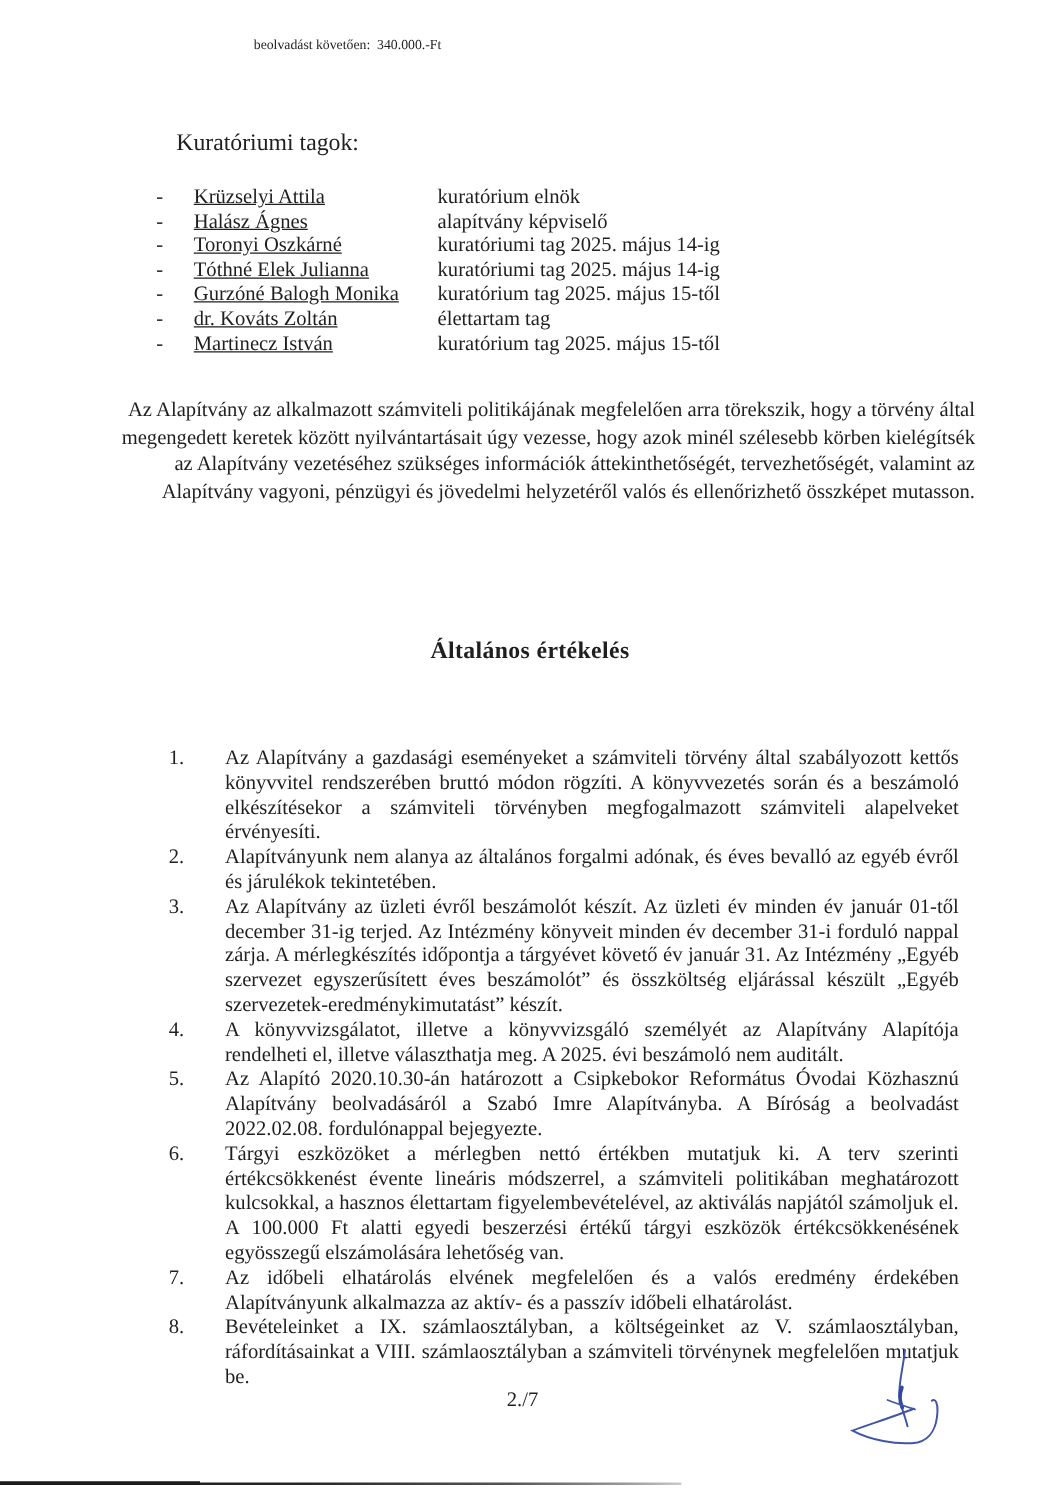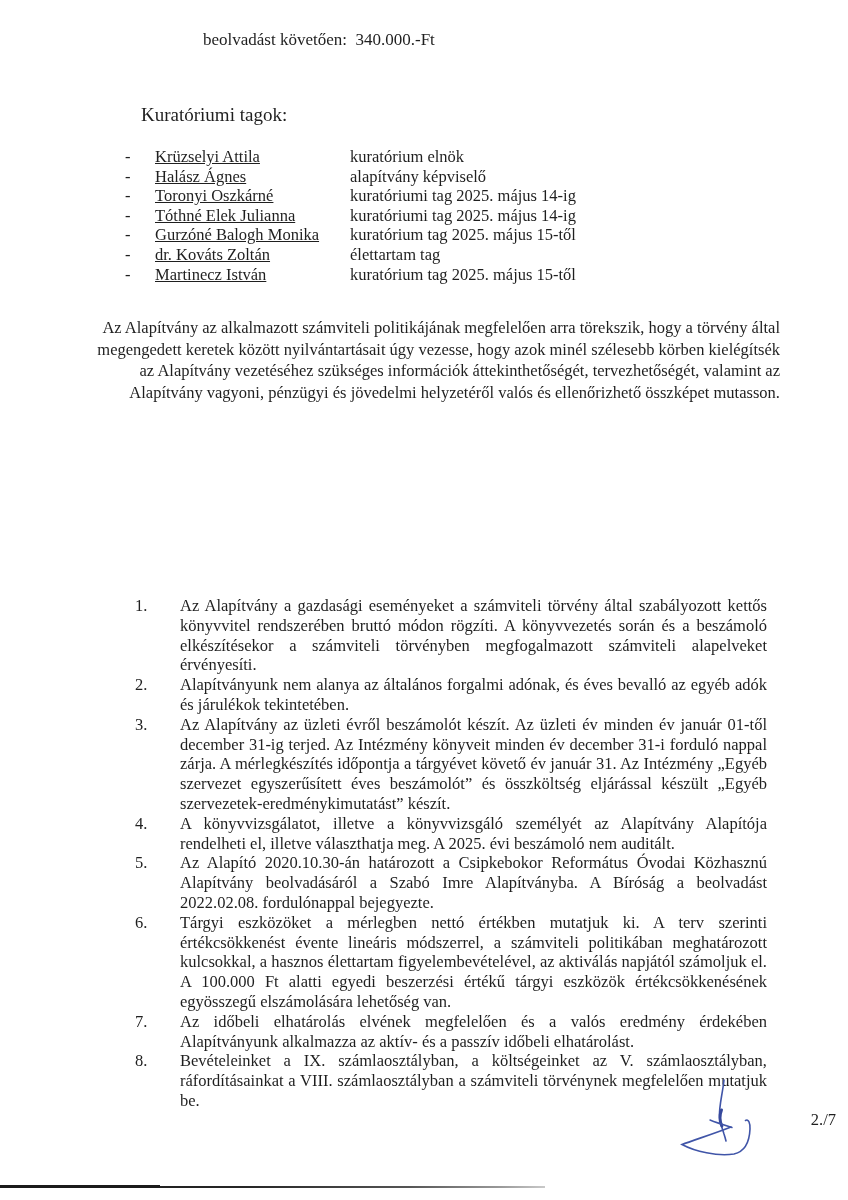--- a/index.html
+++ b/index.html
@@ -14,21 +14,21 @@
     background: #ffffff;
     font-family: "Liberation Serif", "DejaVu Serif", serif;
     color: #1f1f1f;
     overflow: hidden;
   }
   .abs { position: absolute; }
 
   .carryover-line {
     top: 30px;
     left: 203px;
-    font-size: 17px;
+    font-size: 11px;
     white-space: pre-wrap;
   }
 
   .board-heading {
     top: 104px;
     left: 141px;
     font-size: 19px;
   }
 
   .board-list {
@@ -78,21 +78,21 @@
   .eval-item .txt {
     flex: 1 1 auto;
     margin-left: 24px;
     text-align: justify;
   }
 
   .page-number {
     top: 1110px;
     left: 0;
     width: 836px;
-    text-align: right;
+    text-align: center;
     font-size: 16.5px;
   }
 
   .signature-svg {
     top: 1066px;
     left: 650px;
     width: 120px;
     height: 110px;
   }
 
@@ -155,29 +155,30 @@
       <span class="dash">-</span>
       <span class="name">Martinecz István</span>
       <span class="role">kuratórium tag 2025. május 15-től</span>
     </div>
   </div>
 
   <div class="abs intro">
     <p>Az Alapítvány az alkalmazott számviteli politikájának megfelelően arra törekszik, hogy a törvény által megengedett keretek között nyilvántartásait úgy vezesse, hogy azok minél szélesebb körben kielégítsék az Alapítvány vezetéséhez szükséges információk áttekinthetőségét, tervezhetőségét, valamint az Alapítvány vagyoni, pénzügyi és jövedelmi helyzetéről valós és ellenőrizhető összképet mutasson.</p>
   </div>
 
+  <div class="abs section-heading">Általános értékelés</div>
 
   <div class="abs eval-list">
     <div class="eval-item">
       <span class="num">1.</span>
       <span class="txt">Az Alapítvány a gazdasági eseményeket a számviteli törvény által szabályozott kettős könyvvitel rendszerében bruttó módon rögzíti. A könyvvezetés során és a beszámoló elkészítésekor a számviteli törvényben megfogalmazott számviteli alapelveket érvényesíti.</span>
     </div>
     <div class="eval-item">
       <span class="num">2.</span>
-      <span class="txt">Alapítványunk nem alanya az általános forgalmi adónak, és éves bevalló az egyéb adók és járulékok tekintetében.</span>
+      <span class="txt">Alapítványunk nem alanya az általános forgalmi adónak, és éves bevalló az egyéb évről és járulékok tekintetében.</span>
     </div>
     <div class="eval-item">
       <span class="num">3.</span>
       <span class="txt">Az Alapítvány az üzleti évről beszámolót készít. Az üzleti év minden év január 01-től december 31-ig terjed. Az Intézmény könyveit minden év december 31-i forduló nappal zárja. A mérlegkészítés időpontja a tárgyévet követő év január 31. Az Intézmény „Egyéb szervezet egyszerűsített éves beszámolót” és összköltség eljárással készült „Egyéb szervezetek-eredménykimutatást” készít.</span>
     </div>
     <div class="eval-item">
       <span class="num">4.</span>
       <span class="txt">A könyvvizsgálatot, illetve a könyvvizsgáló személyét az Alapítvány Alapítója rendelheti el, illetve választhatja meg. A 2025. évi beszámoló nem auditált.</span>
     </div>
     <div class="eval-item">

